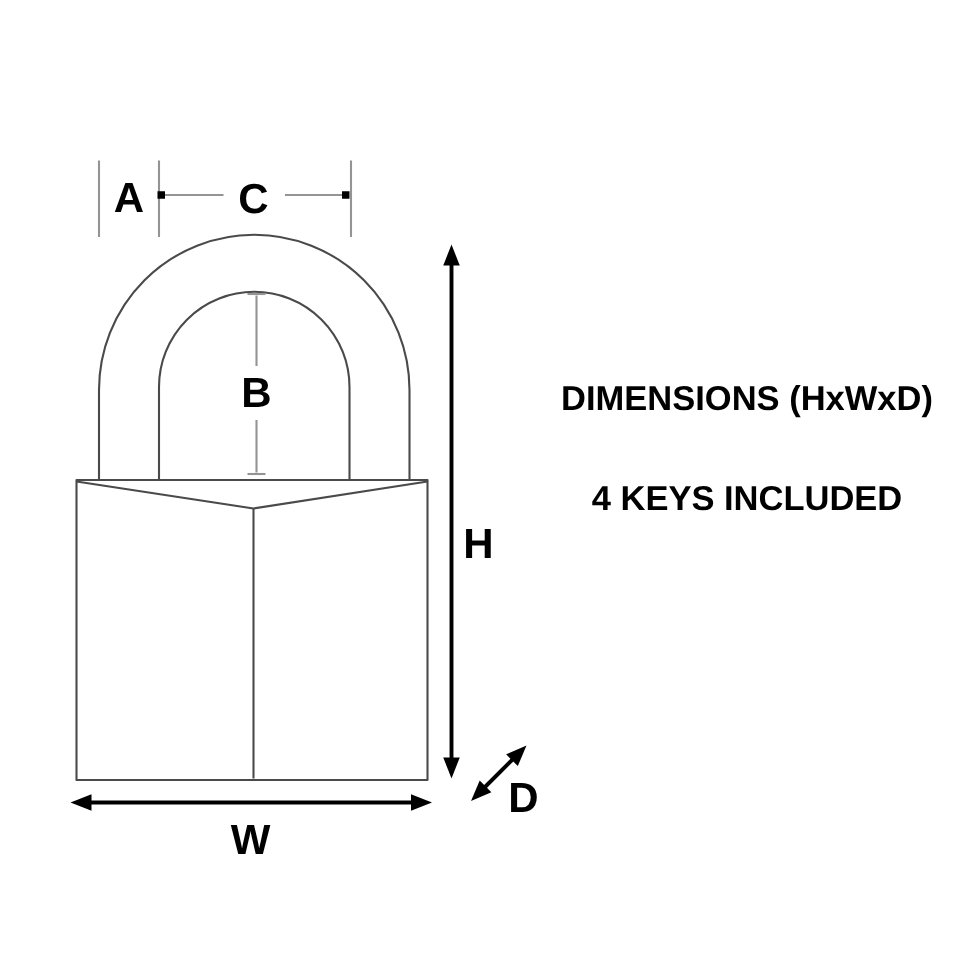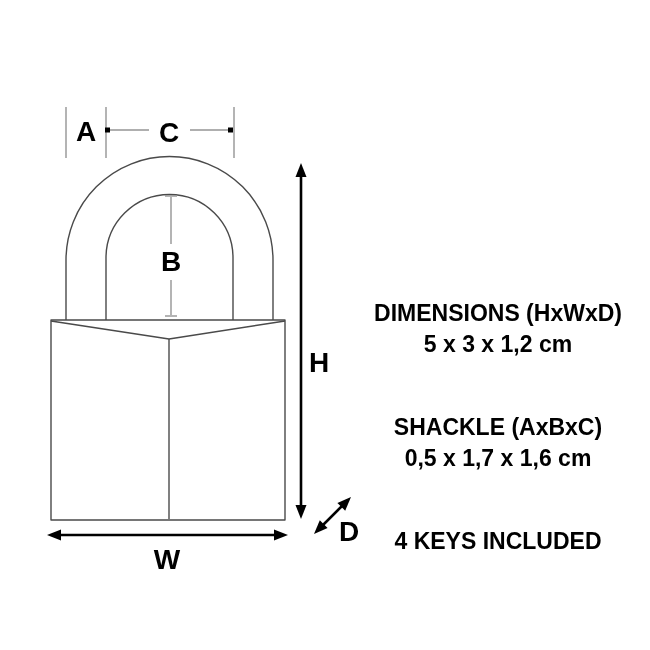--- a/index.html
+++ b/index.html
@@ -25,24 +25,23 @@
     font-weight: bold;
     font-size: 28px;
   }
   #info-block {
     position: absolute;
     left: 349px;
     top: 250px;
     width: 298px;
     display: flex;
     flex-direction: column;
-    gap: 52px;
+    gap: 36px;
     text-align: center;
     color: #000000;
-    margin-top: 48px;
   }
   .info-group {
     display: flex;
     flex-direction: column;
   }
   .info-line {
     font-size: 23px;
     font-weight: bold;
     line-height: 31px;
     white-space: nowrap;
@@ -100,24 +99,19 @@
       <text class="dim-label" x="171" y="271">B</text>
       <text class="dim-label" x="319" y="372">H</text>
       <text class="dim-label" x="167" y="569">W</text>
       <text class="dim-label" x="349" y="541">D</text>
     </g>
   </svg>
 
   <div id="info-block">
     <div class="info-group">
       <div class="info-line">DIMENSIONS (HxWxD)</div>
-      <div class="info-line">5 x 3 x 1,2 cm</div>
-    </div>
-    <div class="info-group">
-      <div class="info-line">SHACKLE (AxBxC)</div>
-      <div class="info-line">0,5 x 1,7 x 1,6 cm</div>
     </div>
     <div class="info-group">
       <div class="info-line">4 KEYS INCLUDED</div>
     </div>
   </div>
 
 </div>
 
 </body></html>

